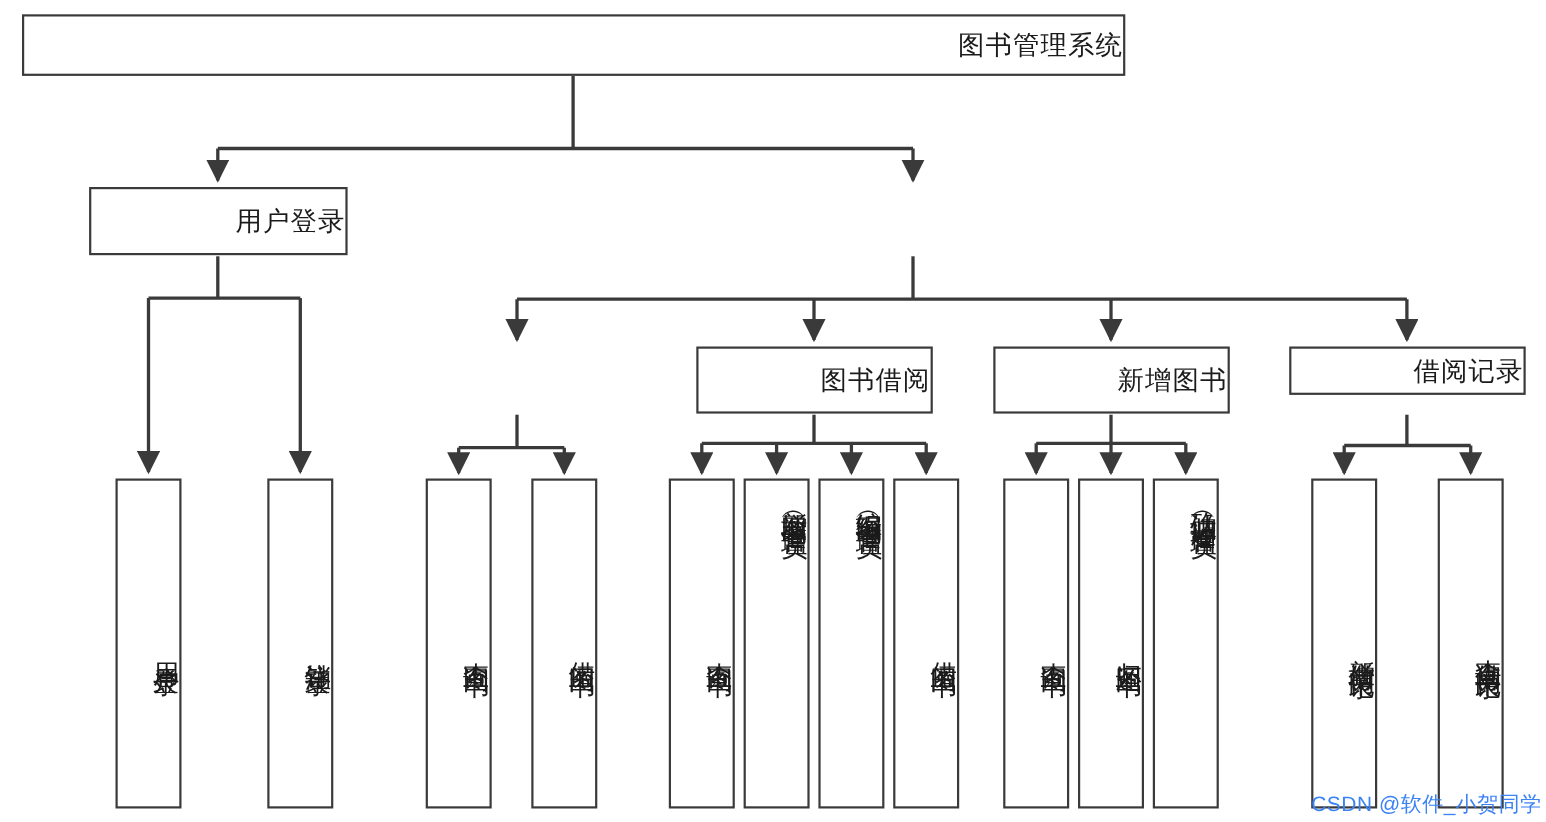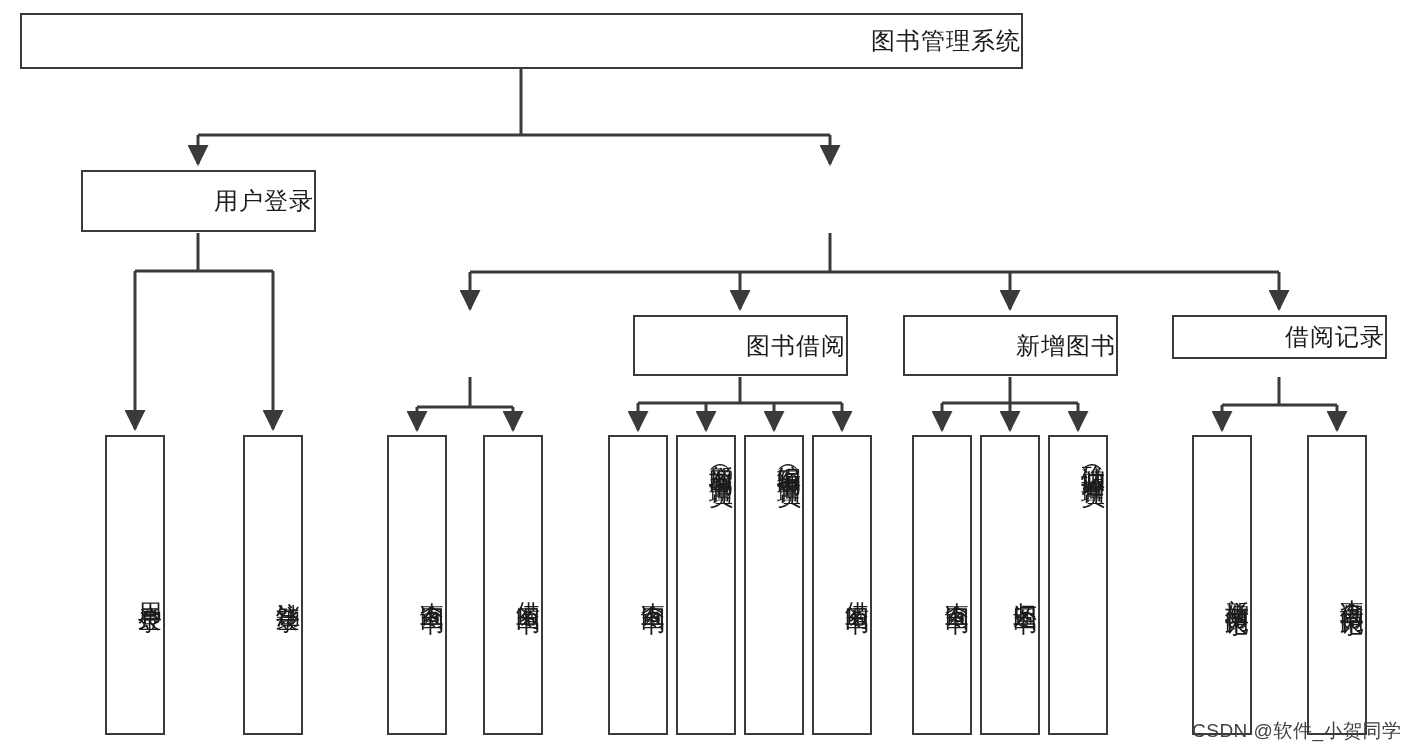--- a/index.html
+++ b/index.html
@@ -50,21 +50,21 @@
     line-height: 1.05;
     letter-spacing: 3px;
     white-space: nowrap;
   }
   .node.vert.center {
     align-items: center;
   }
   .watermark {
     position: absolute;
     font-size: 19px;
-    color: #404040;
+    color: #3b82f6;
     white-space: nowrap;
     letter-spacing: 0.5px;
   }
 </style>
 </head>
 <body>
 
 <div id="canvas">
 
   <svg id="wires" viewBox="0 0 1405 747" width="1405" height="747">

